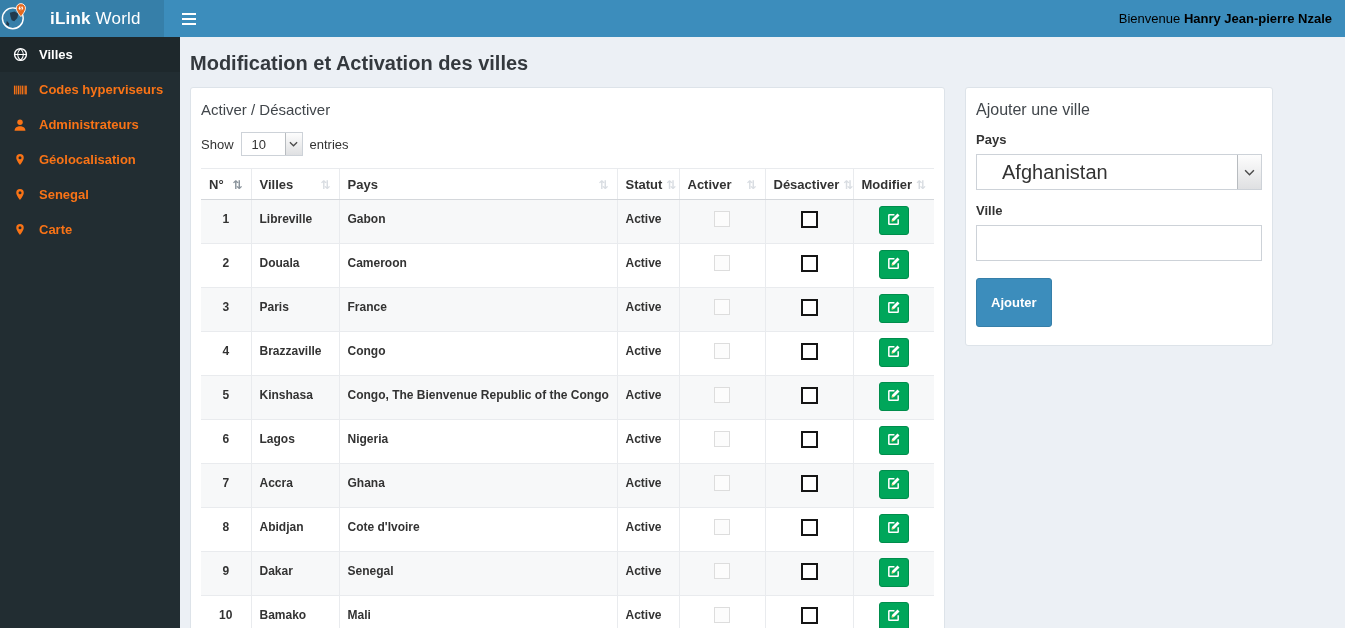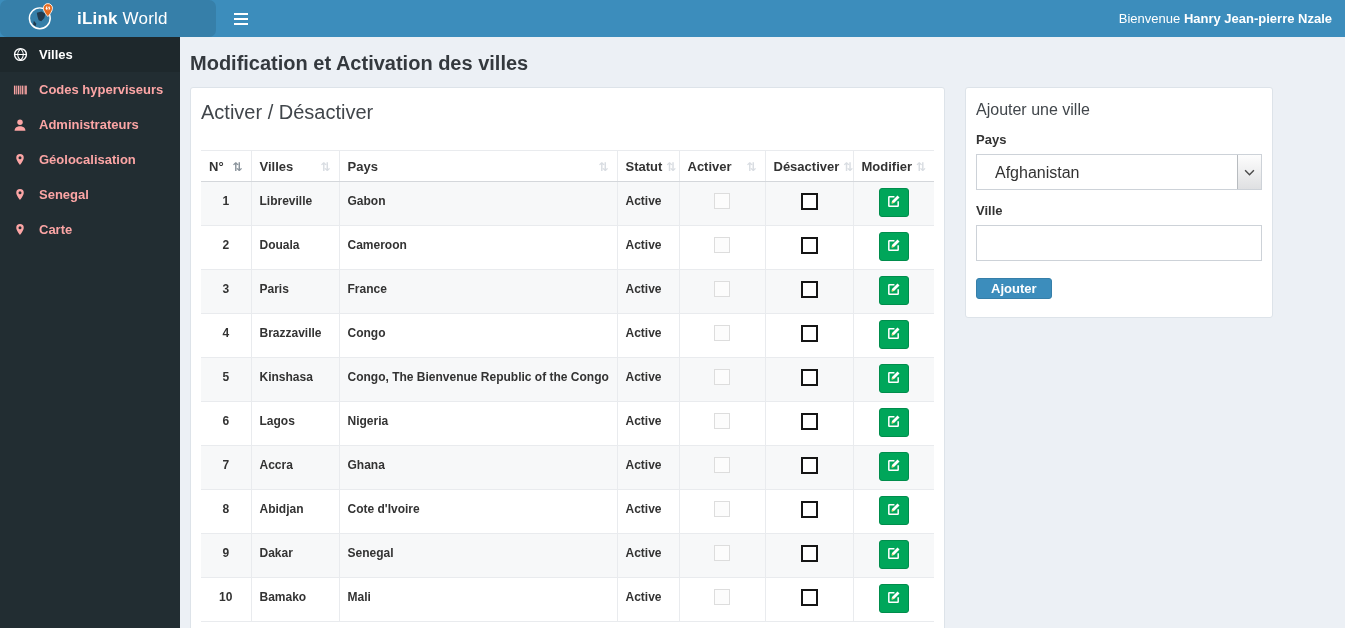--- a/index.html
+++ b/index.html
@@ -6,58 +6,58 @@
   html,body { margin:0; padding:0; }
   body {
     width:1345px; height:628px; overflow:hidden;
     font-family:"Liberation Sans","DejaVu Sans",sans-serif;
     background:#ecf0f5; color:#333;
   }
 
   
   .topbar { height:37px; display:flex; background:#3c8dbc; }
   .logo {
-    width:216px; flex:none; background:#367fa9; color:#fff;
-    display:flex; align-items:center; padding-left:27px; cursor:pointer;border-radius:7px;
+    width:164px; flex:none; background:#367fa9; color:#fff;
+    display:flex; align-items:center; padding-left:0; cursor:pointer;
   }
   .logo .brand { margin-left:21px; font-size:17px; letter-spacing:.2px; white-space:nowrap; }
   .logo .brand b { font-weight:700; }
   .navbar { flex:1; display:flex; align-items:center; justify-content:space-between; padding:0 13px 0 16px; }
   .hamburger { display:flex; align-items:center; cursor:pointer; padding:4px 2px; }
-  .welcome { color:#ffffff; font-size:13px; white-space:nowrap; }
+  .welcome { color:#000000; font-size:13px; white-space:nowrap; }
   .welcome b { font-weight:700; }
 
   
   .sidebar {
     position:absolute; left:0; top:37px; width:180px; height:591px;
     background:#222d32;
   }
   .side-item {
     display:flex; align-items:center; gap:11px;
     padding:10px 12px; min-height:35px;
-    color:#fca5a5; font-size:13px; font-weight:700; cursor:pointer;
+    color:#f97316; font-size:13px; font-weight:700; cursor:pointer;
   }
   .side-item .icon { width:16px; flex:none; display:flex; justify-content:center; align-items:center; }
   .side-item.active { background:#1e282c; color:#fff; }
 
   
   .content {
     margin-left:180px; height:591px; overflow:hidden;
     padding:7px 13px 0 10px;
   }
   .page-title { font-size:20px; font-weight:700; color:#34393e; margin:8px 0 12px; }
 
   .panels { display:flex; gap:20px; align-items:flex-start; }
   .panel {
     background:#fff; border:1px solid #dde3e9; border-radius:3px;
     padding:10px;
   }
   .panel-main { width:755px; }
   .panel-add  { width:308px; }
-  .panel-title { font-size:20px; color:#41464b; margin:3px 0 14px; font-weight:400; }
+  .panel-title { font-size:15px; color:#41464b; margin:3px 0 14px; font-weight:400; }
   .panel-add .panel-title { font-size:16px; margin-bottom:6px; }
 
   
   .controls { display:flex; justify-content:space-between; align-items:center; margin-bottom:12px; font-size:13px; }
   .length-ctl, .search-ctl { display:flex; align-items:center; gap:7px; }
   .select-wrap { position:relative; display:inline-block; }
   select {
     appearance:none; -webkit-appearance:none; -moz-appearance:none;
     border:1px solid #cdd2d8; background:#fff; color:#333; font-family:inherit; border-radius:0;
   }
@@ -101,29 +101,29 @@
   .chk-light { width:16px; height:16px; border:1px solid #dddddd; background:#fcfcfc; }
   .chk-dark  { width:17px; height:17px; border:2px solid #151515; background:#fff; }
   .btn-edit {
     width:30px; height:29px; background:#00a65a; border:1px solid #008d4c; border-radius:3px;
     display:inline-flex; align-items:center; justify-content:center; cursor:pointer; padding:0;
   }
 
   
   .panel-add label { display:block; font-size:13px; font-weight:700; color:#333; margin:13px 0 7px; }
   .select-big { width:100%; }
-  .select-big select { width:100%; height:36px; padding:0 32px 0 18px; font-size:16px; }
+  .select-big select { width:100%; height:36px; padding:0 32px 0 25px; font-size:20px; }
   .select-big .sel-arrow { width:24px; }
   .ville-input {
     width:100%; height:36px; border:1px solid #cdd2d8; padding:0 8px;
     font-family:inherit; font-size:15px; outline:none;
   }
   .btn-add {
     margin:17px 0 8px; background:#3c8dbc; color:#fff; border:1px solid #367fa9; border-radius:3px;
-    padding:2px 14px; font-size:13px; font-weight:700; font-family:inherit; cursor:pointer;
+    padding:16px 14px; font-size:13px; font-weight:700; font-family:inherit; cursor:pointer;
   }
 </style>
 </head>
 <body>
 
 <header class="topbar">
   <div class="logo">
     <span class="icon">
       <svg width="29" height="30" viewBox="0 0 34 35">
         <circle cx="15" cy="19" r="12.2" fill="none" stroke="#fff" stroke-width="1.7"></circle>
@@ -210,20 +210,34 @@
 
 <main class="content">
   <h1 class="page-title">Modification et Activation des villes</h1>
 
   <div class="panels">
 
     <section class="panel panel-main">
       <h2 class="panel-title">Activer / Désactiver</h2>
 
       <div class="controls">
+        <div class="length-ctl">
+          <span>Show</span>
+          <span class="select-wrap select-mini">
+            <select>
+              <option>10</option>
+            </select>
+            <span class="sel-arrow">
+              <svg width="9" height="6" viewBox="0 0 10 6">
+                  <path d="M1 1l4 4 4-4" stroke="#4a4a4a" stroke-width="1.4" fill="none"></path>
+                </svg>
+            </span>
+          </span>
+          <span>entries</span>
+        </div>
       </div>
 
       <table>
         <colgroup>
           <col style="width:50px">
             <col style="width:88px">
             <col style="width:278px">
           <col style="width:62px">
             <col style="width:86px">
             <col style="width:88px">

